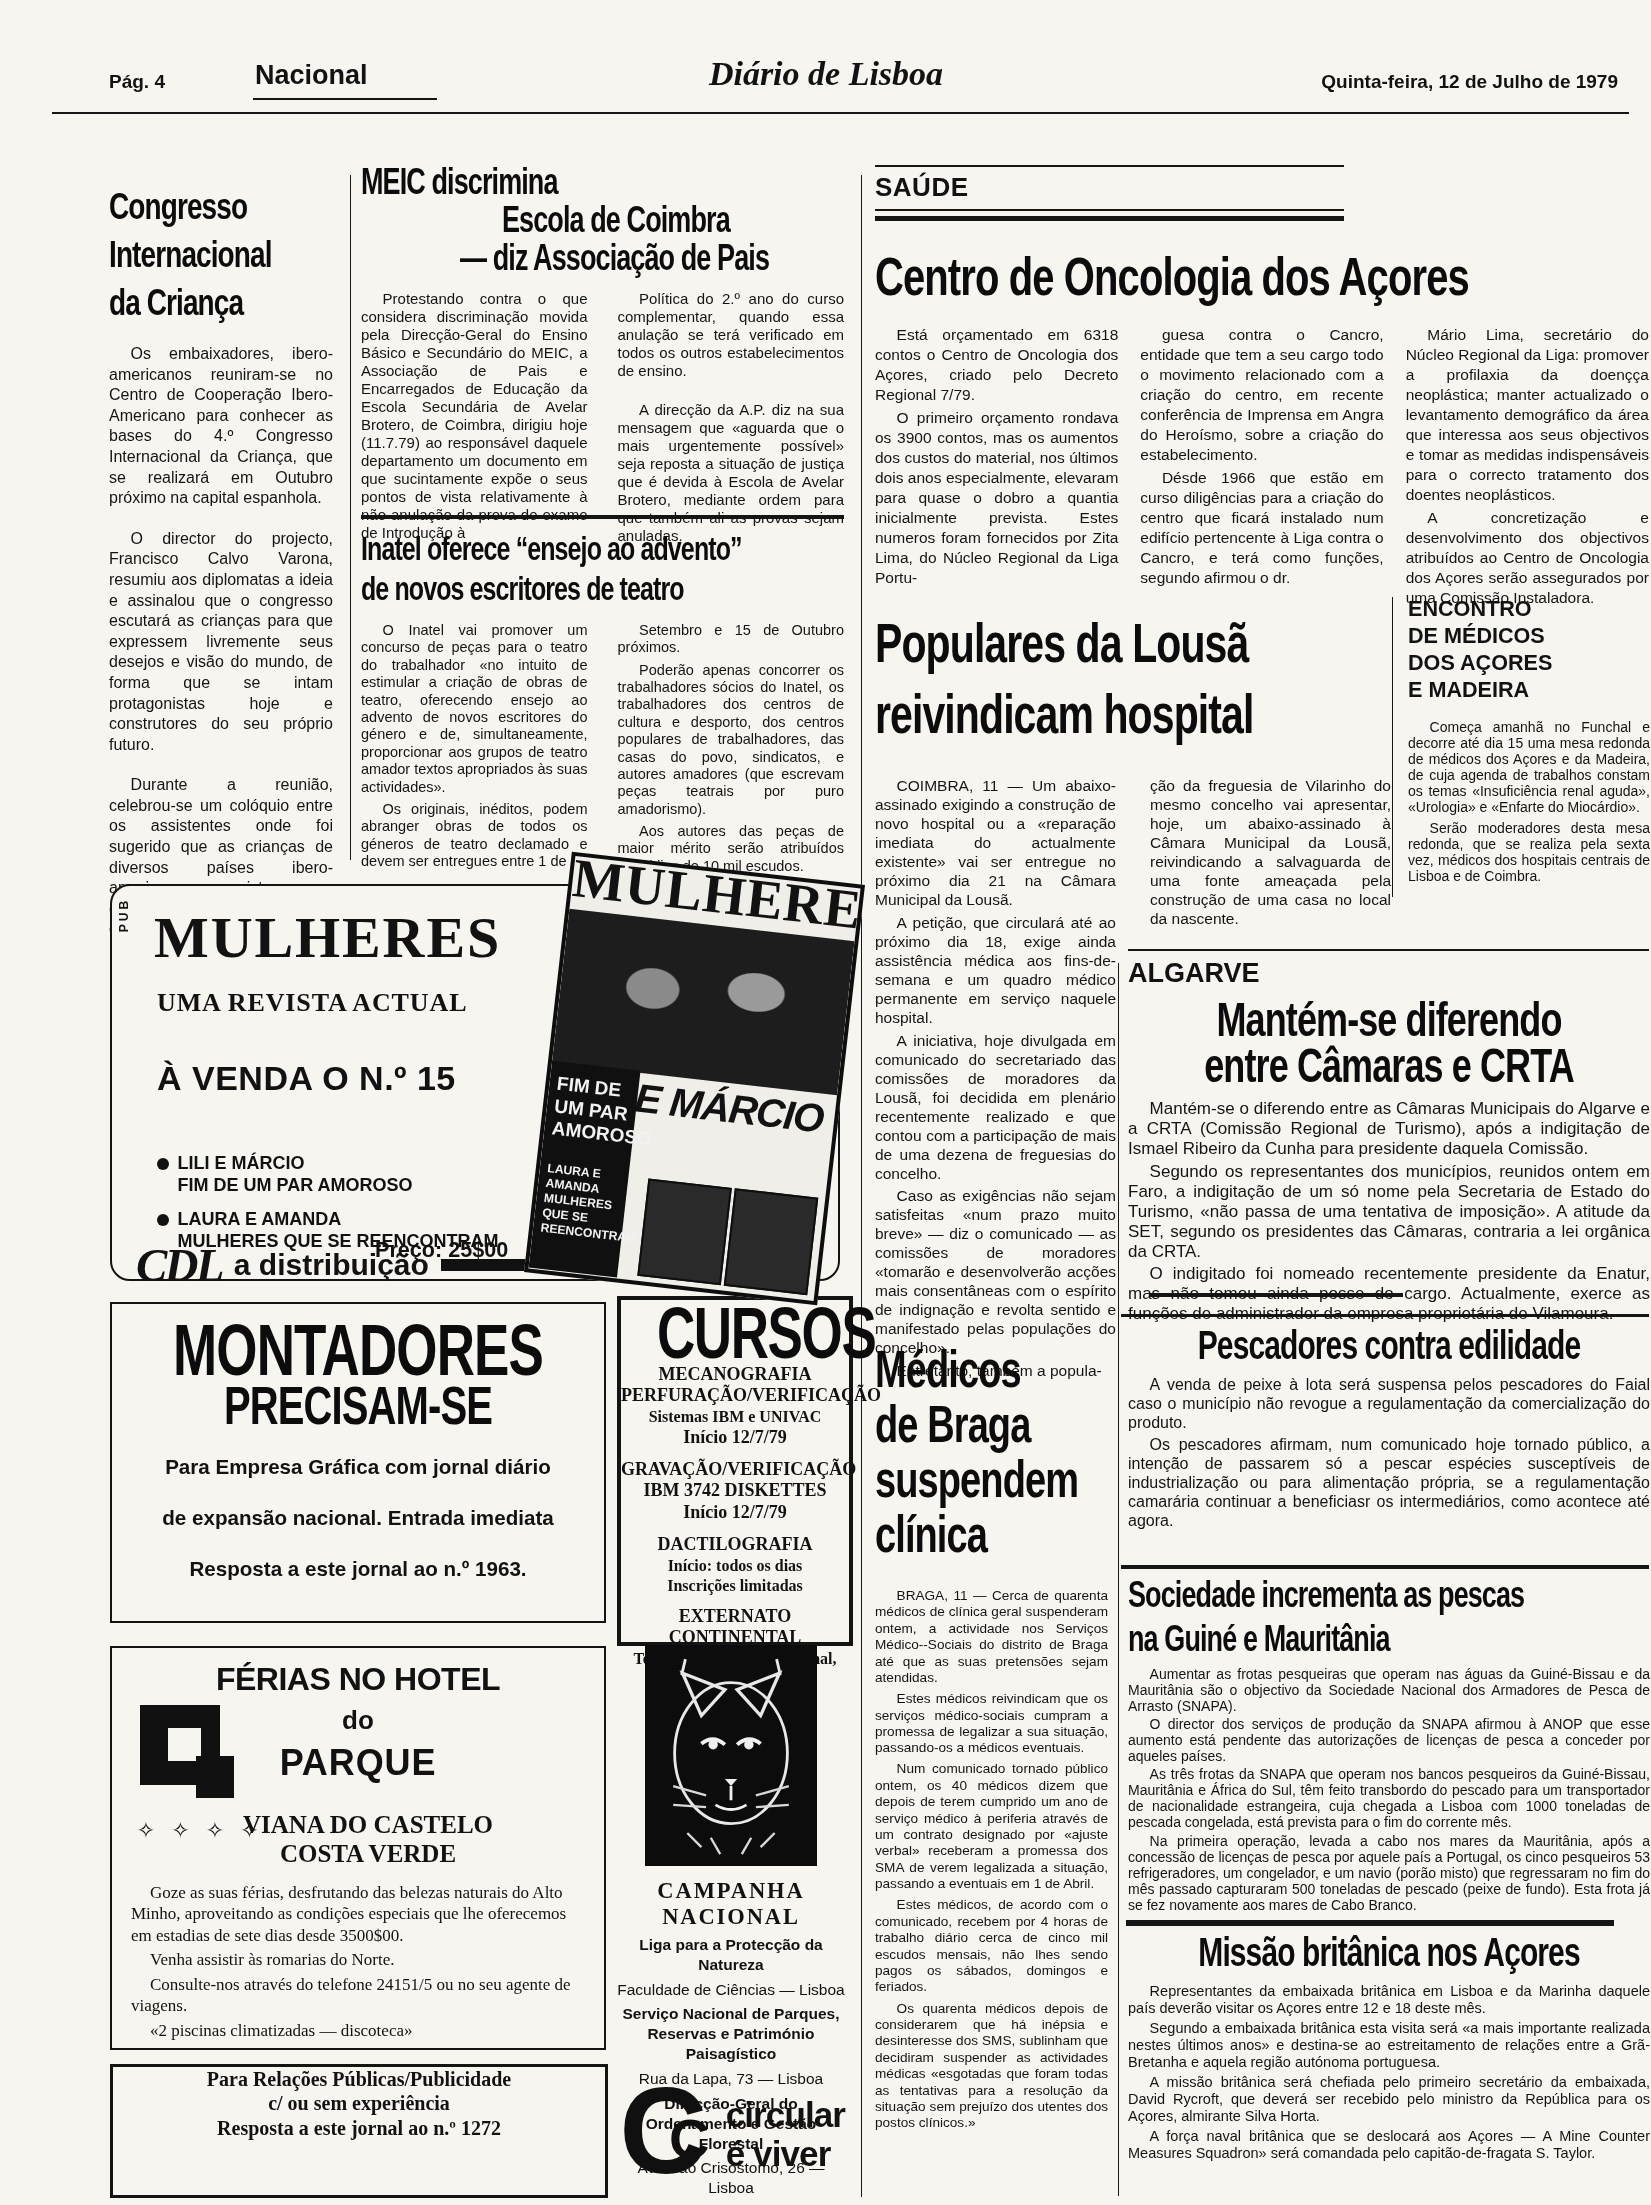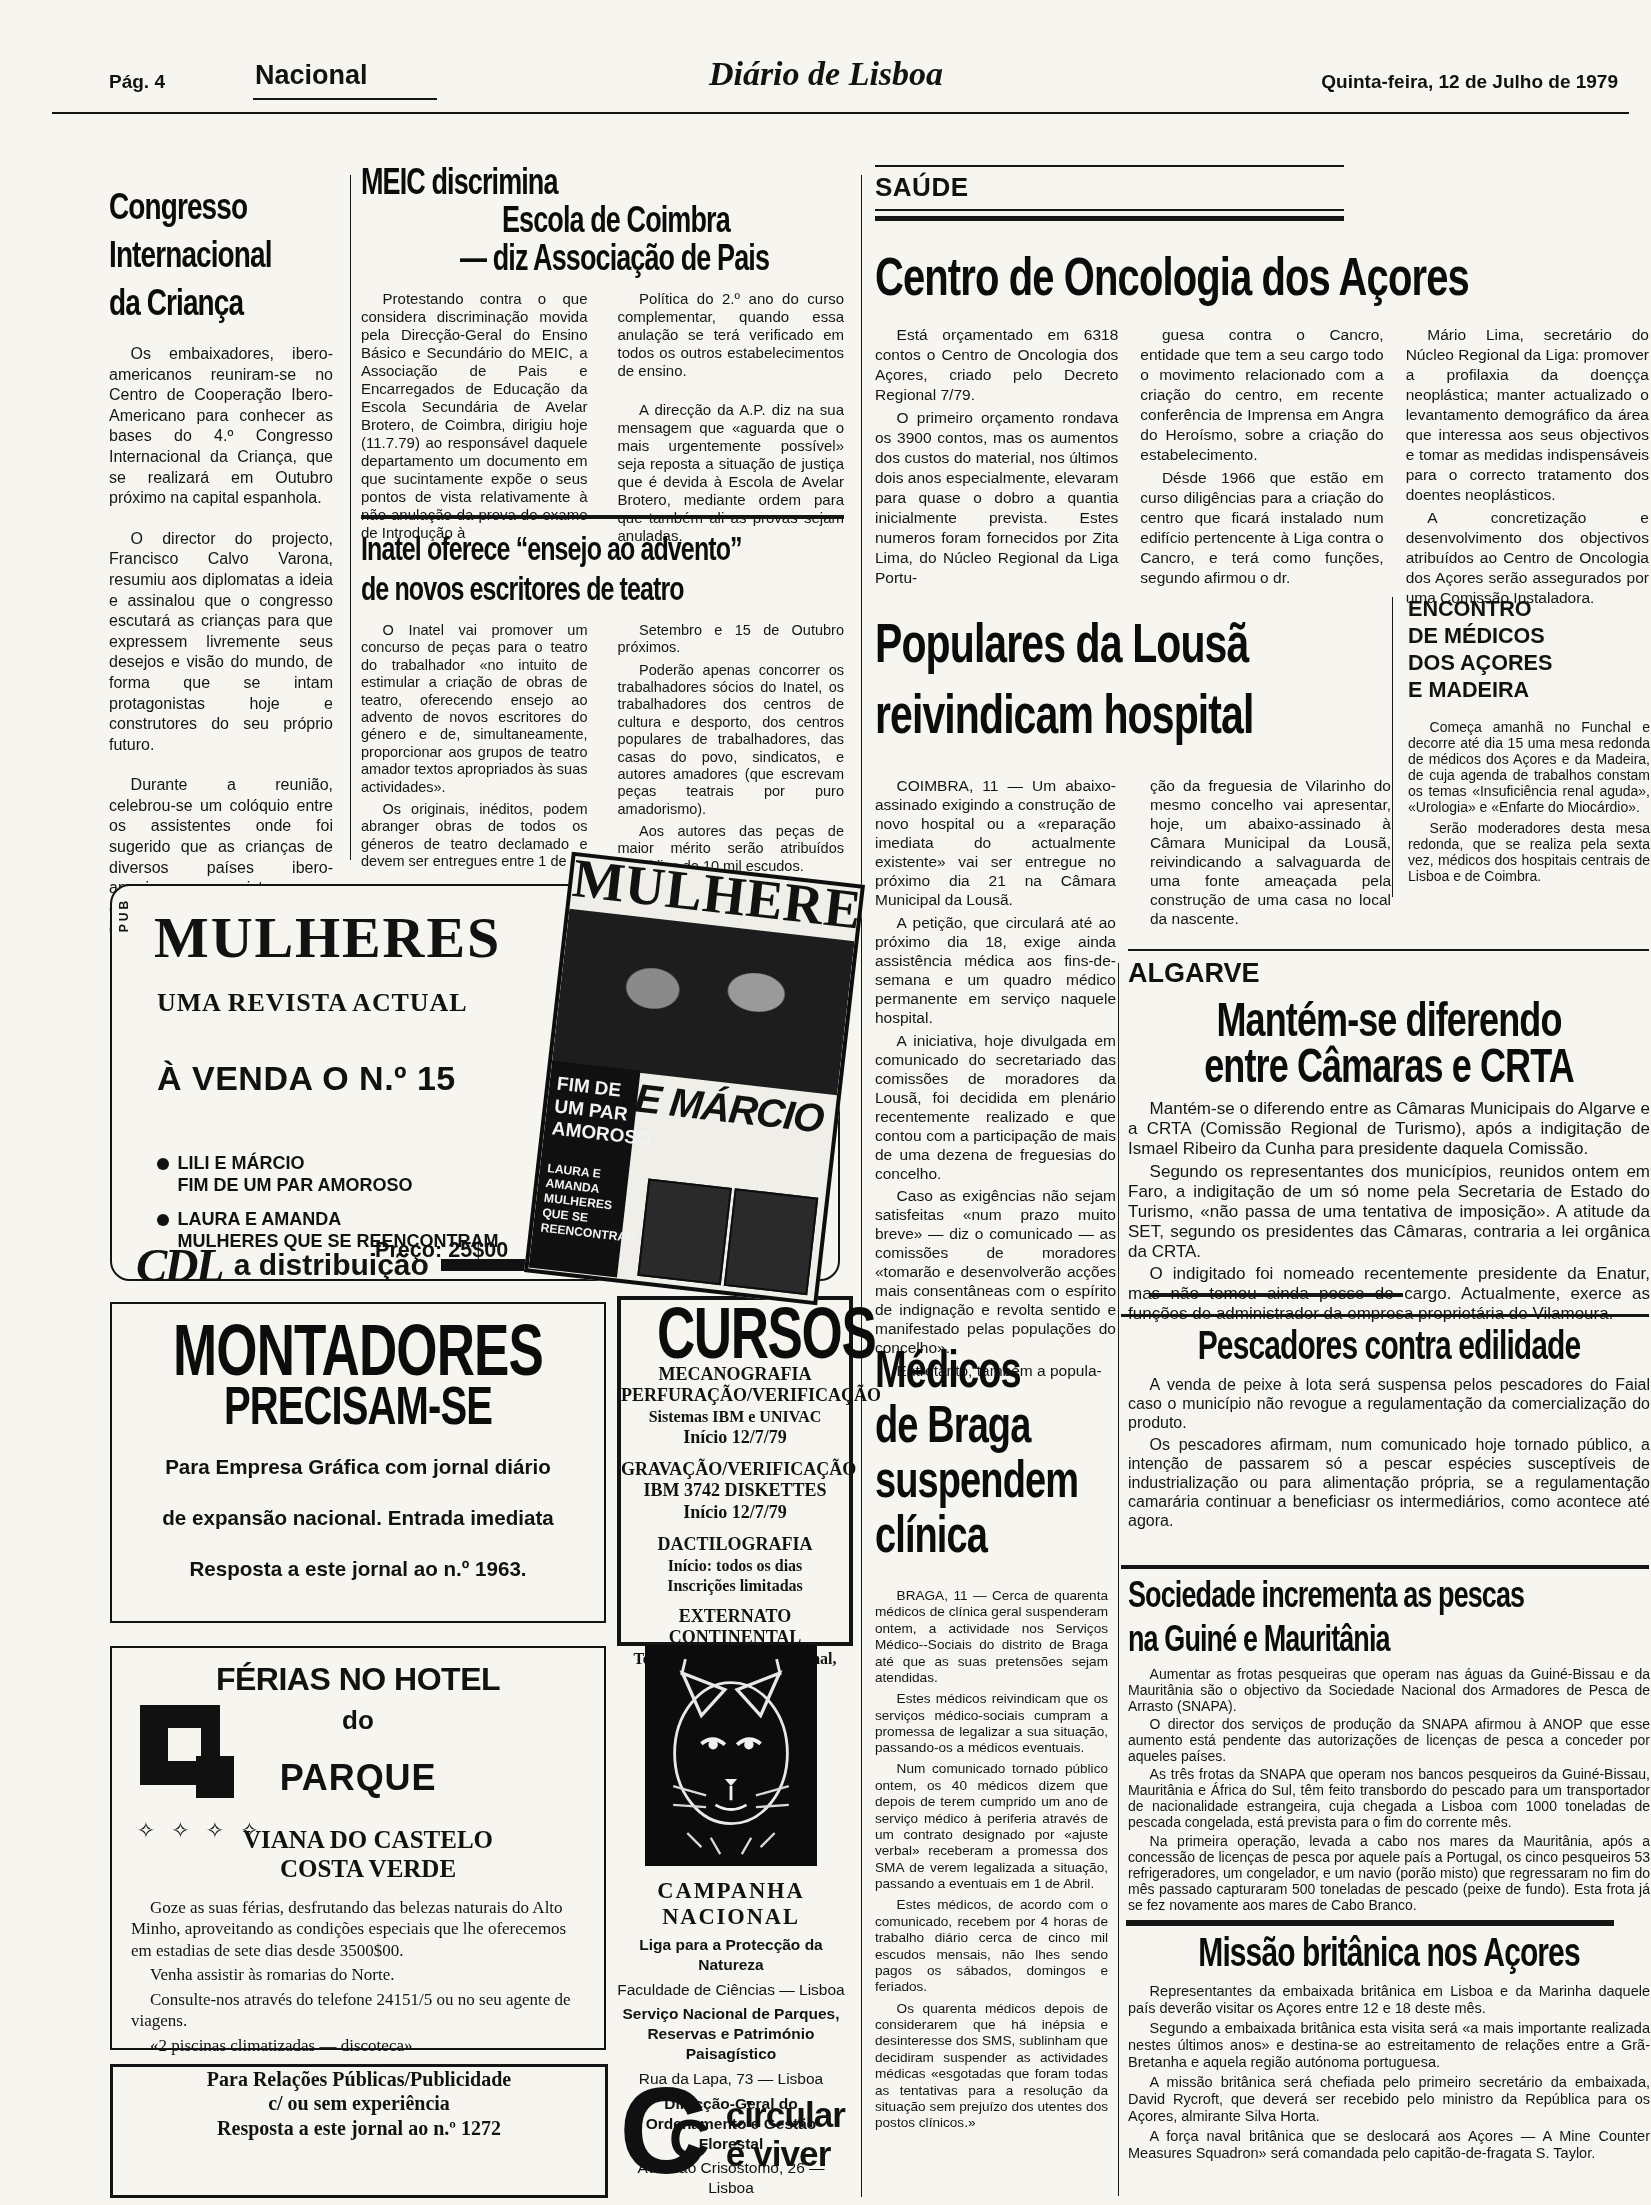--- a/index.html
+++ b/index.html
@@ -131,21 +131,21 @@
   
   .ad-ferias{left:110px;top:1646px;width:492px;height:400px;}
   .fer-logo{position:absolute;left:28px;top:52px;width:94px;height:108px;}
   .fer-logo .b1{position:absolute;left:0;top:4.7px;width:80px;height:80px;background:#111;}
   .fer-logo .b2{position:absolute;left:28px;top:28px;width:33px;height:33px;background:#f6f5f0;}
   .fer-logo .b3{position:absolute;left:56px;top:56px;width:38px;height:42px;background:#111;}
   .fer-stars{position:absolute;left:24.4px;top:169px;font-size:22.5px;letter-spacing:4.7px;}
   .fer-t{text-align:center;font-weight:900;}
   .fer-t1{margin-top:13px;font-size:32px;letter-spacing:-0.5px;}
   .fer-t2{margin-top:6.6px;font-size:26px;}
-  .fer-t3{margin-top:21px;font-size:36px;letter-spacing:0.9px;}
+  .fer-t3{margin-top:6px;font-size:36px;letter-spacing:0.9px;}
   .fer-loc{text-align:center;font-family:"Liberation Serif",serif;font-weight:700;font-size:25px;
            line-height:29px;margin-top:26px;padding-left:20px;}
   .fer-body{font-family:"Liberation Serif",serif;font-size:17px;line-height:21.6px;margin:14px 19px 0;}
   .fer-body p{margin:0 0 2.8px;text-indent:19px;}
   
   .ad-campanha{left:617px;top:1645px;width:228px;border:none;background:none;text-align:center;}
   .lynx{width:172px;height:221px;margin:0 auto;display:block;background:#0c0c0c;}
   .cam-title{font-family:"Liberation Serif",serif;font-weight:700;font-size:22.5px;letter-spacing:1.9px;margin-top:12.2px;}
   .cam-l{font-size:15.5px;line-height:20px;margin-top:4.7px;}
   .cam-b{font-weight:700;}

